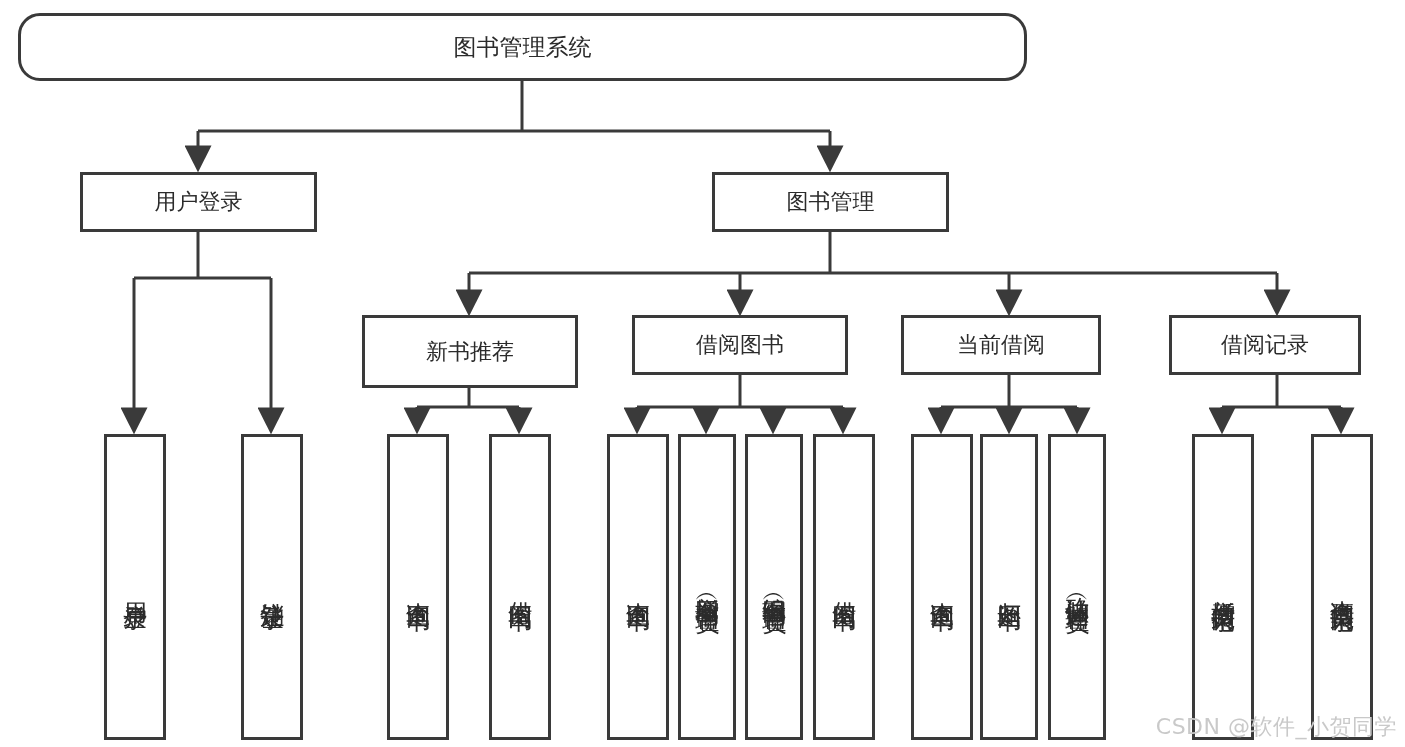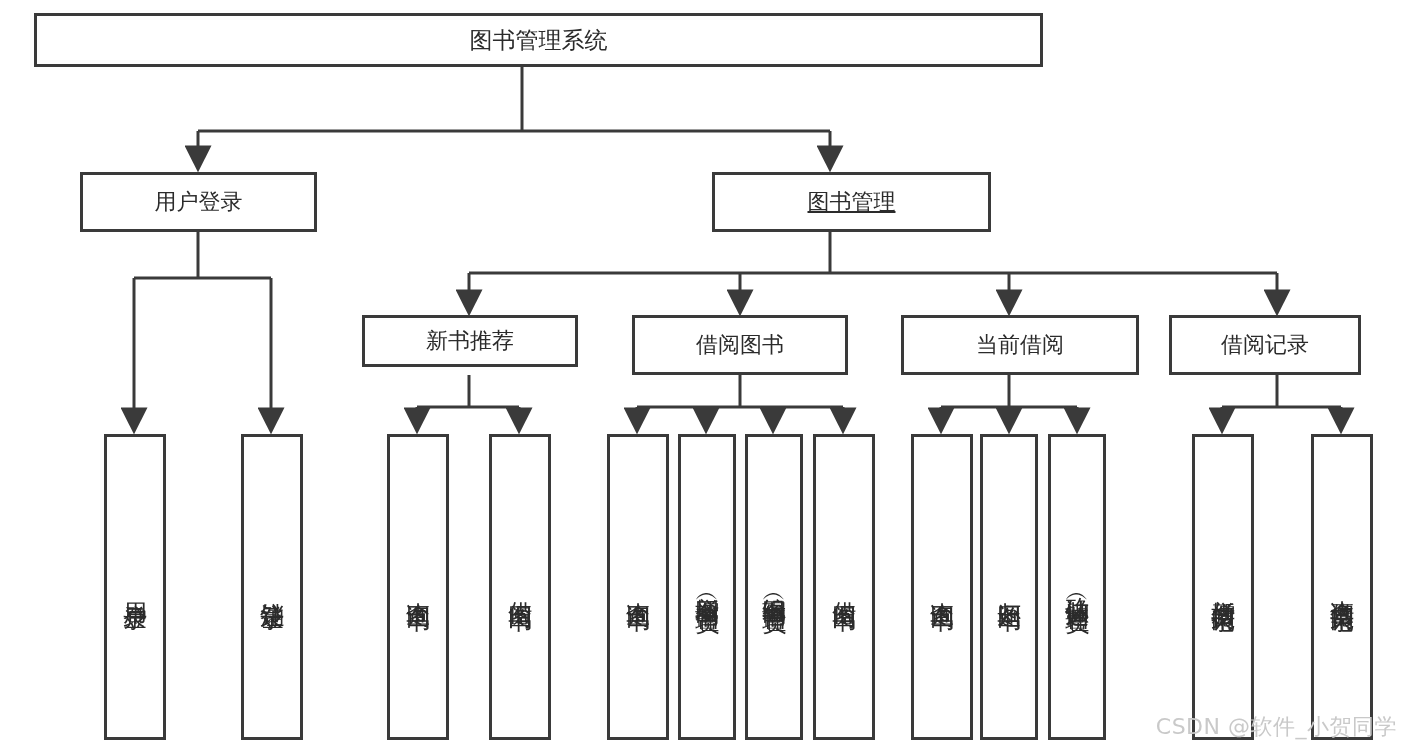--- a/index.html
+++ b/index.html
@@ -105,28 +105,28 @@
       <path d="M1009,407 L1009,420" marker-end="url(#arw)"></path>
       <path d="M1077,407 L1077,420" marker-end="url(#arw)"></path>
 
       <path d="M1277,375 L1277,407"></path>
       <path d="M1222,407 L1341,407"></path>
       <path d="M1222,407 L1222,420" marker-end="url(#arw)"></path>
       <path d="M1341,407 L1341,420" marker-end="url(#arw)"></path>
     </g>
   </svg>
 
-  <div class="node level0" style="left:34px;top:13px;width:1009px;height:54px;">图书管理系统</div>
+  <div class="node level0" style="left:18px;top:13px;width:1009px;height:68px;border-radius:22px;">图书管理系统</div>
 
   <div class="node level1" style="left:80px;top:172px;width:237px;height:60px;">用户登录</div>
-  <div class="node level1" style="left:712px;top:172px;width:279px;height:60px;text-decoration:underline;">图书管理</div>
+  <div class="node level1" style="left:712px;top:172px;width:237px;height:60px;">图书管理</div>
 
-  <div class="node level2" style="left:362px;top:315px;width:216px;height:52px;">新书推荐</div>
+  <div class="node level2" style="left:362px;top:315px;width:216px;height:73px;">新书推荐</div>
   <div class="node level2" style="left:632px;top:315px;width:216px;height:60px;">借阅图书</div>
-  <div class="node level2" style="left:901px;top:315px;width:238px;height:60px;">当前借阅</div>
+  <div class="node level2" style="left:901px;top:315px;width:200px;height:60px;">当前借阅</div>
   <div class="node level2" style="left:1169px;top:315px;width:192px;height:60px;">借阅记录</div>
 
   <div class="leaf" style="left:104px;top:434px;width:62px;height:306px;">
     <span class="vtext">用户登录</span>
   </div>
   <div class="leaf" style="left:241px;top:434px;width:62px;height:306px;">
     <span class="vtext">注销登录</span>
   </div>
 
   <div class="leaf" style="left:387px;top:434px;width:62px;height:306px;">

